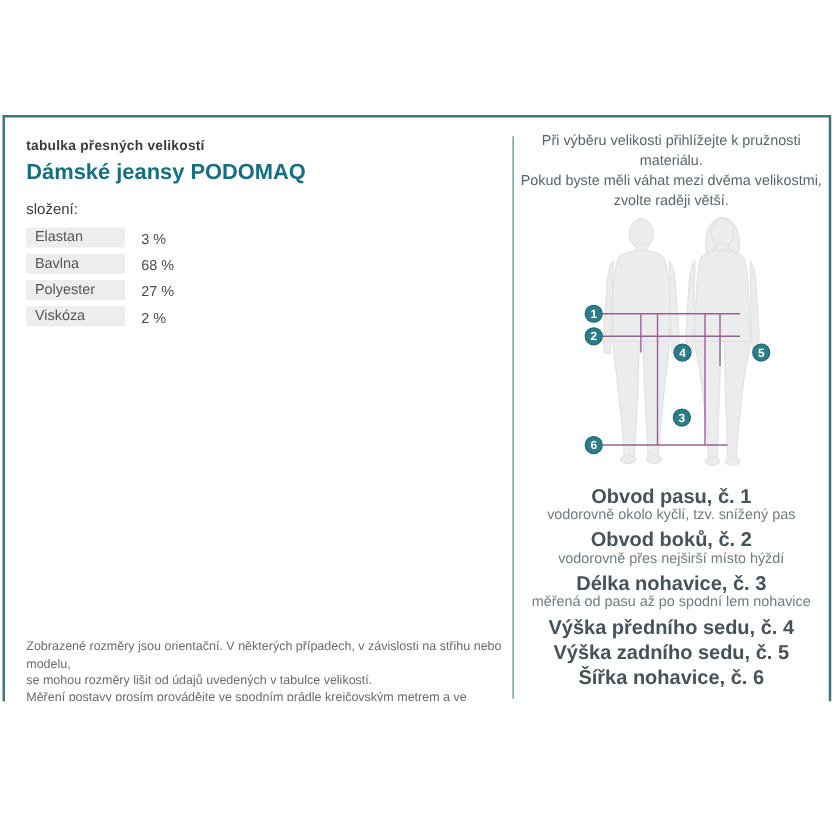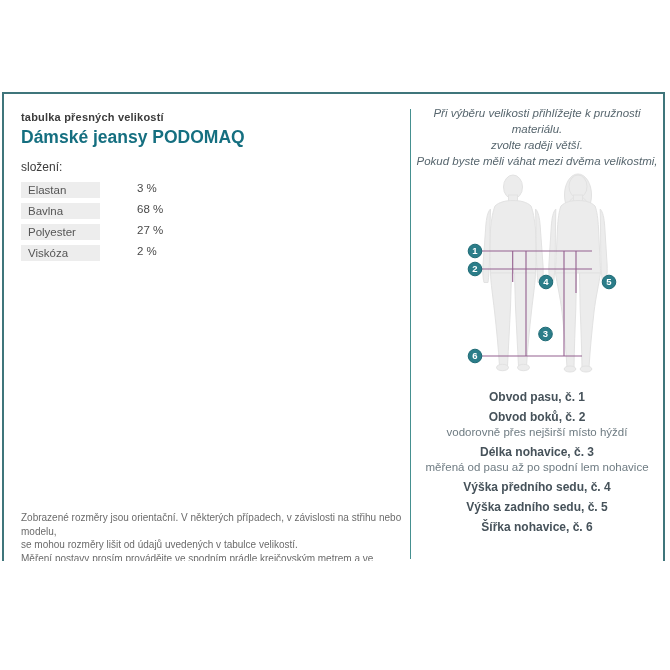--- a/index.html
+++ b/index.html
@@ -15,43 +15,43 @@
   }
   .col-left{position:absolute;left:0;top:0;width:406px;height:100%;}
   .divider{position:absolute;left:406px;top:15px;bottom:15px;width:1px;background:#459090;}
   .col-right{position:absolute;left:407px;top:0;right:0;bottom:0;}
 
   .eyebrow{position:absolute;left:17px;top:17px;font-size:11px;font-weight:bold;color:#3b3b3b;letter-spacing:.2px;}
   .title{position:absolute;left:17px;top:33px;margin:0;font-size:17.5px;font-weight:bold;color:#156f80;}
   .comp-label{position:absolute;left:17px;top:66px;font-size:12px;font-weight:normal;color:#3b3b3b;}
 
   .comp-table{position:absolute;left:17px;top:88px;width:220px;}
-  .comp-row{display:flex;align-items:flex-start;margin-bottom:5px;gap:24px;}
+  .comp-row{display:flex;align-items:flex-end;margin-bottom:5px;}
   .comp-mat{
     width:72px;background:#ededed;color:#555555;font-size:11.5px;
     padding:1px 0 1px 7px;height:14px;line-height:14px;
   }
   .comp-val{margin-left:13px;font-size:11.5px;color:#4a4a4a;}
 
   .disclaimer{position:absolute;left:17px;top:417px;font-size:10px;line-height:13.5px;color:#6b6b6b;}
 
-  .intro{position:absolute;left:0;right:0;top:11px;text-align:center;font-size:11.5px;line-height:16px;color:#57666e;font-style:italic;}
+  .intro{position:absolute;left:0;right:0;top:11px;text-align:center;font-size:11.5px;line-height:16px;color:#57666e;}
 
   .diagram{position:absolute;left:29px;top:71px;}
   .sil{fill:#ececec;stroke:#e2e2e2;stroke-width:1;}
   .mline{stroke:#94608f;stroke-width:1.1;}
   .marker circle{fill:#2b7d89;stroke:#1f6b76;stroke-width:1;}
   .marker text{
     fill:#ffffff;font-size:9.5px;font-weight:bold;text-anchor:middle;
     font-family:"Liberation Sans","DejaVu Sans",sans-serif;
   }
 
   .measure-list{position:absolute;left:0;right:0;top:296px;text-align:center;}
   .m-group{margin-bottom:5px;}
-  .m-name{font-size:12px;font-weight:bold;color:#46525a;line-height:15px;}
+  .m-name{font-size:16px;font-weight:bold;color:#46525a;line-height:15px;}
   .m-desc{font-size:11.5px;color:#6e7b82;line-height:15px;}
 </style>
 </head>
 <body>
 
 <div class="page">
   <div class="panel">
 
     <div class="col-left">
       <div class="eyebrow">tabulka přesných velikostí</div>
@@ -82,22 +82,22 @@
         <div>se mohou rozměry lišit od údajů uvedených v tabulce velikostí.</div>
         <div>Měření postavy prosím provádějte ve spodním prádle krejčovským metrem a ve vzpřímeném postoji.</div>
       </div>
     </div>
 
     <div class="divider"></div>
 
     <div class="col-right">
       <div class="intro">
         <div>Při výběru velikosti přihlížejte k pružnosti materiálu.</div>
+        <div>Pokud byste měli váhat mezi dvěma velikostmi,</div>
         <div>zvolte raději větší.</div>
-        <div>Pokud byste měli váhat mezi dvěma velikostmi,</div>
       </div>
 
       <svg class="diagram" width="230" height="212" viewBox="0 0 230 212" xmlns="http://www.w3.org/2000/svg">
 
         <g>
           <ellipse class="sil" cx="73" cy="22" rx="9.5" ry="12"></ellipse>
           <rect class="sil" x="68.5" y="30" width="9" height="7"></rect>
           <path class="sil" d="M55,41 C59,37 66,35.5 73,35.5 C80,35.5 87,37 91,41 C93,46 94.5,54 95.5,64 L96,86 C96,96 95.5,103 95.5,108 L50.5,108 C50.5,103 50,96 50,86 L50.5,64 C51.5,54 53,46 55,41 Z"></path>
           <path class="sil" d="M50.5,44 C47.5,47 46.5,53 45.8,61 L43,100 C42.5,108 43,113 44,117.5 L48,117.5 C48.8,111 49.3,103 49.5,95 L50,61 Z"></path>
           <path class="sil" d="M95.5,44 C98.5,47 99.5,53 100.2,61 L103,100 C103.5,108 103,113 102,117.5 L98,117.5 C97.2,111 96.7,103 96.5,95 L96,61 Z"></path>
@@ -153,20 +153,21 @@
         </g>
         <g class="marker">
           <circle cx="35" cy="191" r="6.8"></circle>
           <text x="35" y="194.4">6</text>
         </g>
       </svg>
 
       <div class="measure-list">
         <div class="m-group">
           <div class="m-name">Obvod pasu, č. 1</div>
+          <div class="m-desc">vodorovně okolo kyčlí, tzv. snížený pas</div>
         </div>
         <div class="m-group">
           <div class="m-name">Obvod boků, č. 2</div>
           <div class="m-desc">vodorovně přes nejširší místo hýždí</div>
         </div>
         <div class="m-group">
           <div class="m-name">Délka nohavice, č. 3</div>
           <div class="m-desc">měřená od pasu až po spodní lem nohavice</div>
         </div>
         <div class="m-group">

